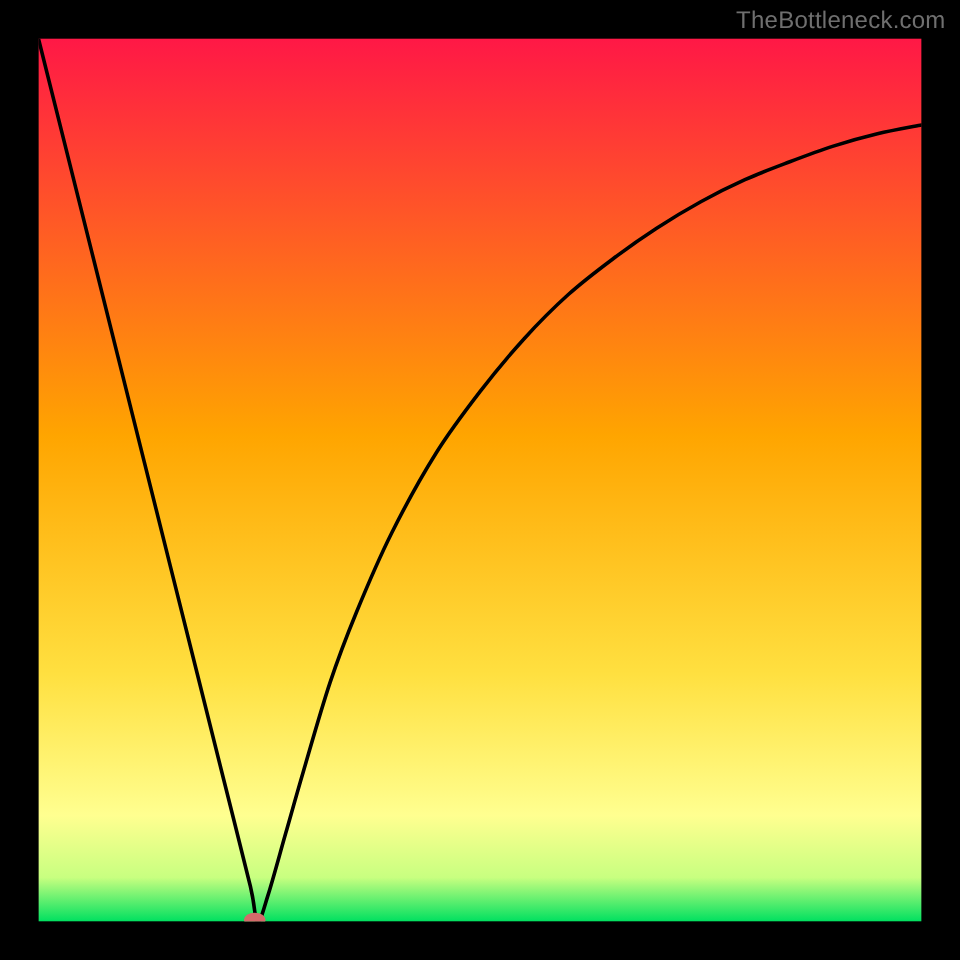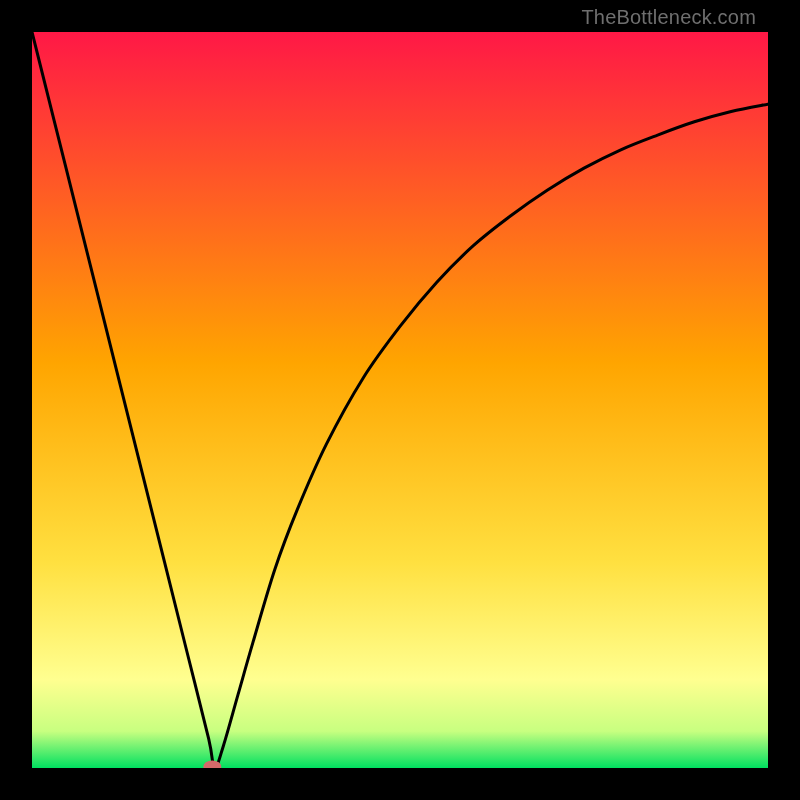--- a/index.html
+++ b/index.html
@@ -14,21 +14,21 @@
   .frame {
     position: absolute;
     left: 32px;
     top: 32px;
     width: 736px;
     height: 736px;
   }
   .credit {
     position: absolute;
     top: 6px;
-    right: 44px;
+    right: 12px;
     color: #6f6f6f;
     font-size: 20px;
     letter-spacing: 0.2px;
   }
 </style>
 </head>
 <body>
 
 <div class="credit">TheBottleneck.com</div>
 

